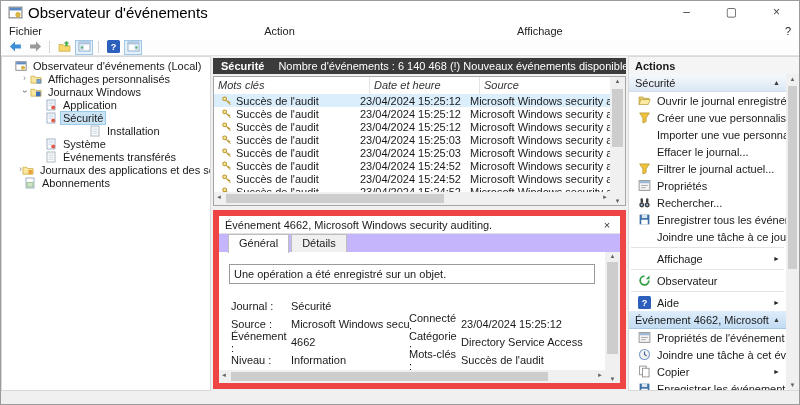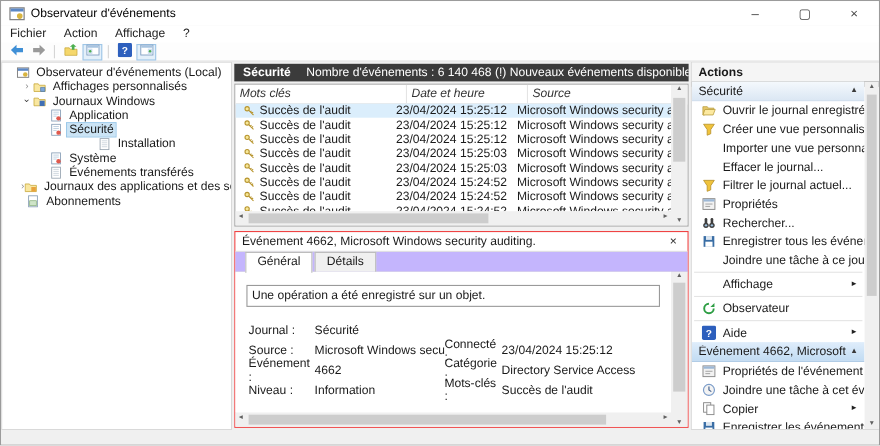--- a/index.html
+++ b/index.html
@@ -3,25 +3,25 @@
 <meta charset="utf-8">
 <style>
   html,body{margin:0;padding:0;}
   body{width:800px;height:405px;font-family:"Liberation Sans",sans-serif;font-size:11px;color:#1a1a1a;background:#f0f0f0;overflow:hidden;position:relative;}
   .window{position:absolute;inset:0;background:#f0f0f0;border:1px solid #9b9b9b;box-sizing:border-box;overflow:hidden;}
 
   
   .titlebar{position:absolute;left:0;top:0;right:0;height:22px;background:#ffffff;display:flex;align-items:center;}
   .app-icon{width:15px;height:15px;margin:0 5px 0 7px;display:inline-block;}
   .app-icon svg{width:100%;height:100%;}
-  .tb-title{font-size:11px;color:#000;text-align:right;}
+  .tb-title{font-size:15px;color:#000;text-align:right;}
   .win-controls{margin-left:auto;display:flex;height:100%;}
   .win-btn{width:45px;height:100%;display:flex;align-items:center;justify-content:center;color:#444;font-size:12px;}
   
-  .menubar{position:absolute;left:0;top:22px;right:0;height:16px;background:#ffffff;display:flex;align-items:center;}
+  .menubar{position:absolute;left:0;top:22px;right:0;height:16px;background:#ffffff;display:flex;align-items:center;justify-content:space-between;}
   .menu-item{padding:0 8px;color:#222;}
   
   .toolbar{position:absolute;left:0;top:38px;right:0;height:17px;background:#fdfdfd;border-bottom:1px solid #e2e2e2;display:flex;align-items:center;padding-left:4px;box-sizing:border-box;}
   .tool-btn{width:18px;height:15px;display:flex;align-items:center;justify-content:center;margin:0 1px;}
   .tool-btn svg{width:13px;height:13px;}
   .tool-btn.toggled{background:#e4f0fa;border:1px solid #9fc6e7;box-sizing:border-box;}
   .tool-sep{width:1px;height:12px;background:#d5d5d5;margin:0 4px;}
 
   
   .tree-pane{position:absolute;left:0;top:55px;width:210px;height:335px;background:#fff;border:1px solid #d9d9d9;box-sizing:border-box;overflow:hidden;padding-top:2px;}
@@ -59,21 +59,21 @@
   .vscroll{position:absolute;right:0;top:0;bottom:0;width:15px;background:#f0f0f0;}
   .vscroll .up{position:absolute;top:1px;left:0;right:0;text-align:center;font-size:6px;color:#606060;}
   .vscroll .dn{position:absolute;bottom:1px;left:0;right:0;text-align:center;font-size:6px;color:#606060;}
   .vscroll .vthumb{position:absolute;left:2px;right:2px;top:12px;height:45%;background:#cdcdcd;}
   .hscroll{position:absolute;left:0;right:15px;bottom:0;height:13px;background:#f0f0f0;}
   .hscroll .lt{position:absolute;left:2px;top:2px;font-size:6px;color:#606060;}
   .hscroll .rt{position:absolute;right:2px;top:2px;font-size:6px;color:#606060;}
   .hscroll .hthumb{position:absolute;top:2px;height:9px;background:#cdcdcd;}
 
   
-  .detail{position:absolute;left:0;top:154px;right:0;height:179px;background:#fff;border:1px solid #ef4444;box-sizing:border-box;}
+  .detail{position:absolute;left:0;top:154px;right:0;height:179px;background:#fff;border:6px solid #ef4444;box-sizing:border-box;}
   .d-title{height:17px;display:flex;align-items:center;padding:0 6px;border-bottom:1px solid #e0e0e0;}
   .d-close{margin-left:auto;color:#333;font-size:11px;width:14px;text-align:center;}
   .d-tabs{height:19px;display:flex;align-items:flex-start;padding-left:9px;background:#c4b5fd;position:relative;}
   .d-tabs:after{content:"";position:absolute;left:0;right:0;bottom:0;height:1px;background:#bdbdbd;}
   .tab{padding:2px 10px 3px;border:1px solid #bdbdbd;border-bottom:none;background:#f0f0f0;margin-right:2px;position:relative;z-index:1;}
   .tab.active{background:#fff;margin-bottom:-1px;padding-bottom:4px;}
   .d-body{position:absolute;left:0;top:36px;right:15px;bottom:13px;overflow:hidden;background:#fff;}
   .descbox{margin:12px 10px 0 10px;border:1px solid #9a9a9a;padding:2px 4px;height:14px;line-height:14px;overflow:hidden;}
   .fields{margin-top:13px;}
   .frow{display:flex;height:18px;align-items:center;}

